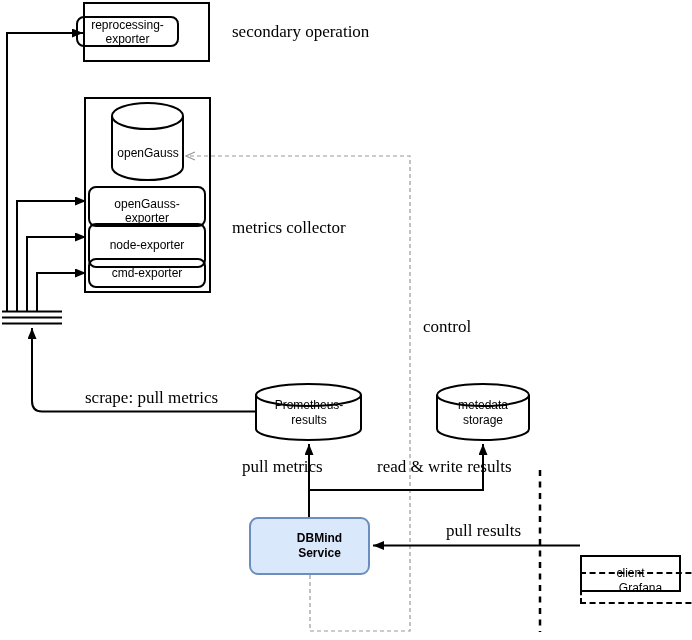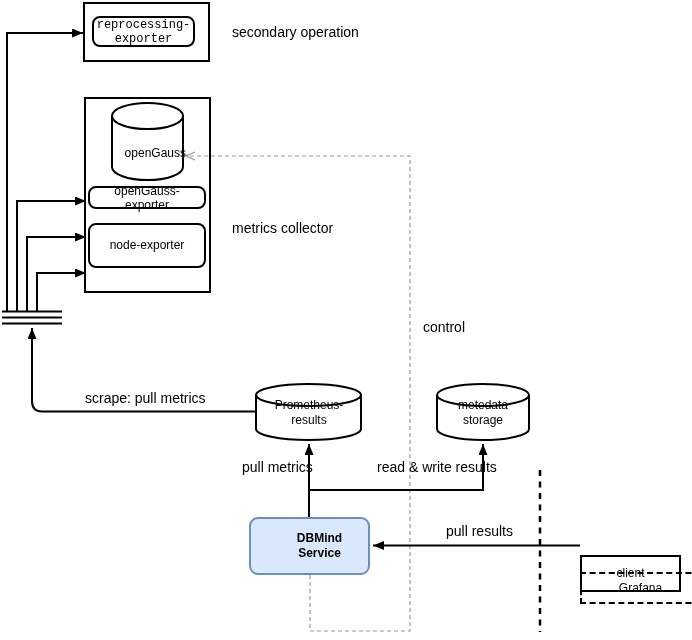--- a/index.html
+++ b/index.html
@@ -23,21 +23,21 @@
   .arrfill{fill:var(--line);}
   .arrctl{fill:none;stroke:var(--control_line);stroke-width:1.3;}
 
   
   .box{position:absolute;box-sizing:border-box;border:2px solid var(--line);background:transparent;z-index:1;}
   .rbox{border-radius:8px;display:flex;align-items:center;justify-content:center;}
   .dashedbox{border-style:dashed;display:flex;align-items:center;justify-content:center;}
   .flexc{display:flex;align-items:center;justify-content:center;}
 
   .node-label{font-size:12px;line-height:15px;color:#000;text-align:center;white-space:pre-line;}
-  .label{position:absolute;z-index:2;font-size:14px;line-height:14px;color:#000;white-space:nowrap;}
+  .label{position:absolute;z-index:2;font-size:17px;line-height:14px;color:#000;white-space:nowrap;font-family:Liberation Serif, serif;}
   .cyl-label{position:absolute;z-index:2;font-size:12px;line-height:15px;color:#000;text-align:center;white-space:pre-line;}
 
   .dbmind{background:var(--dbmind_fill);border:2px solid var(--dbmind_border);border-radius:9px;padding-left:20px;}
   .dbmind .node-label{font-weight:bold;}
 </style>
 </head>
 <body>
 
 <div class="canvas">
 
@@ -82,34 +82,37 @@
     <path class="ln" d="M256,411.5 H42 Q32,411.5 32,401 V328" marker-end="url(#arr)"></path>
 
     <path class="ln" d="M309,517 V489"></path>
     <path class="ln" d="M309,490 V444" marker-end="url(#arr)"></path>
     <path class="ln" d="M309,490 H483 V444" marker-end="url(#arr)"></path>
 
     <path class="ln" d="M580,545.5 H373" marker-end="url(#arr)"></path>
   </svg>
 
   <div class="box" style="left:83px;top:2px;width:127px;height:60px;"></div>
-  <div class="box rbox" style="left:92px;top:16px;width:103px;height:31px;font-family:Liberation Mono, monospace;">
+  <div class="box rbox" style="left:76px;top:16px;width:103px;height:31px;">
     <div class="node-label" style="line-height:14px;">reprocessing-
 exporter</div>
   </div>
 
   <div class="box" style="left:84px;top:97px;width:127px;height:196px;"></div>
-  <div class="cyl-label" style="left:110px;top:146px;width:76px;text-align:right;">openGauss</div>
+  <div class="cyl-label" style="left:110px;top:146px;width:76px;">openGauss</div>
 
-  <div class="box rbox" style="left:88px;top:186px;width:118px;height:23px;">
+  <div class="box rbox" style="left:88px;top:186px;width:118px;height:41px;align-items:flex-end;">
     <div class="node-label" style="line-height:14px;">openGauss-
 exporter</div>
   </div>
   <div class="box rbox" style="left:88px;top:223px;width:118px;height:45px;">
     <div class="node-label">node-exporter</div>
+  </div>
+  <div class="box rbox" style="left:88px;top:258px;width:118px;height:30px;">
+    <div class="node-label">cmd-exporter</div>
   </div>
 
   <div class="cyl-label" style="left:254px;top:398px;width:110px;">Prometheus-
 results</div>
   <div class="cyl-label" style="left:435px;top:398px;width:96px;">metedata
 storage</div>
 
   <div class="box rbox dbmind" style="left:249px;top:517px;width:121px;height:58px;">
     <div class="node-label">DBMind
 Service</div>

